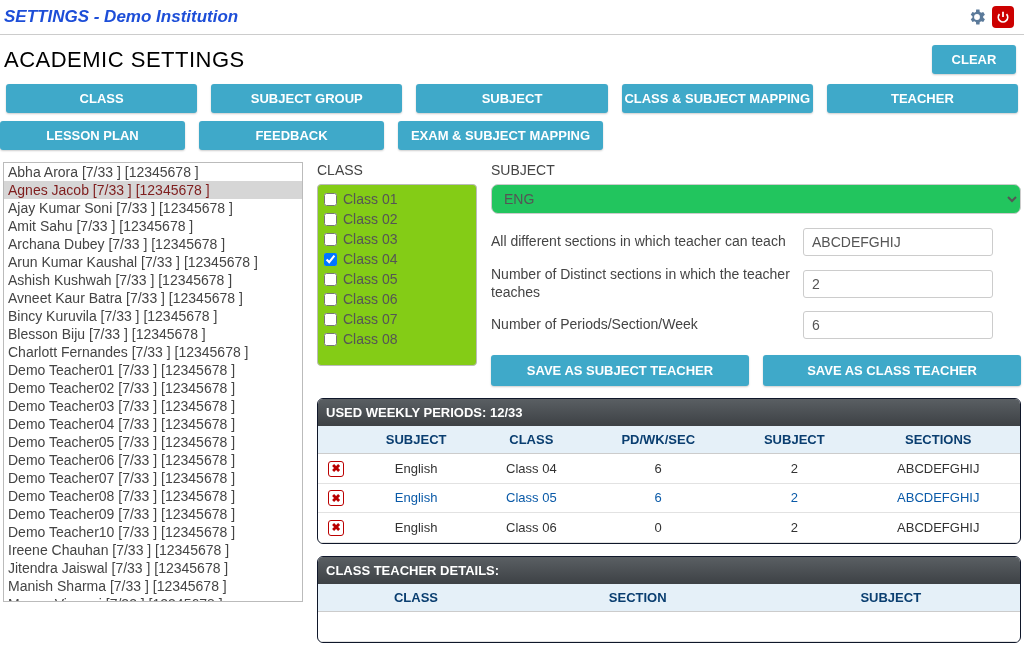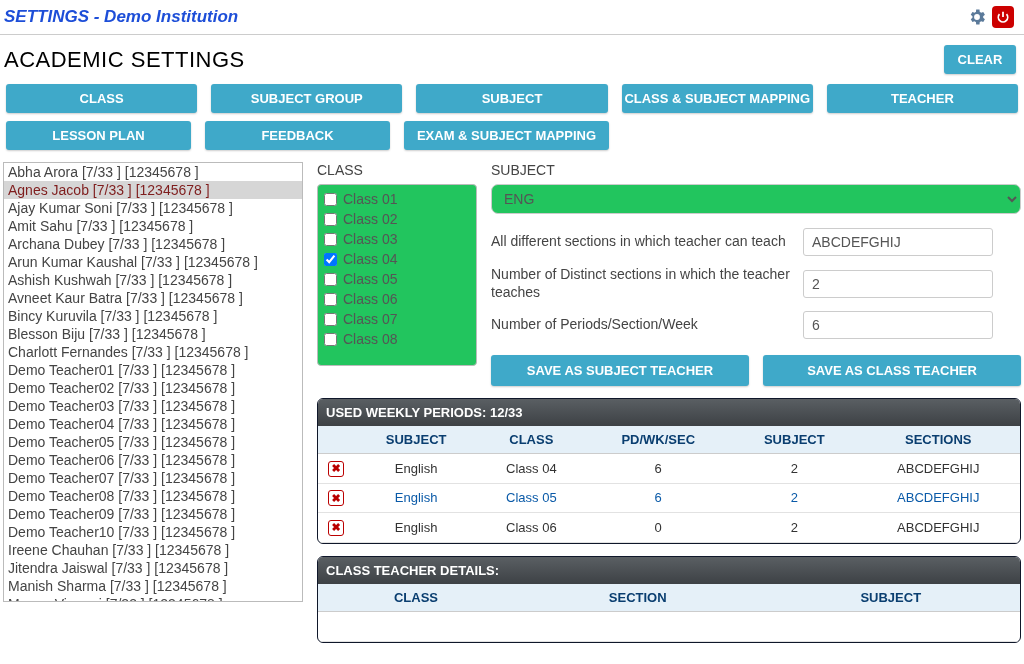--- a/index.html
+++ b/index.html
@@ -7,35 +7,35 @@
   .header-bar { display: flex; align-items: center; padding: 6px 10px 6px 4px; border-bottom: 1px solid #ccc; }
   .header-title { font-weight: bold; font-style: italic; font-size: 17px; color: #1d4ed8; }
   .header-icons { margin-left: auto; display: flex; gap: 4px; }
   .hicon { width: 22px; height: 22px; display: inline-flex; align-items: center; justify-content: center; border-radius: 3px; }
   .gear-icon svg { width: 20px; height: 20px; }
   .power-icon { background: #c00; color: #fff; border-radius: 4px; }
   .power-icon svg { width: 14px; height: 14px; }
   .subhead { display: flex; align-items: center; padding: 10px 8px 10px 4px; }
   .subhead-title { color: #000000; font-size: 22px; letter-spacing: .5px; }
   .btn { background: #3fa9c9; color: #fff; border: none; padding: 7px 0; font-weight: bold; font-size: 13px; cursor: pointer; border-radius: 3px; box-shadow: 0 1px 2px rgba(0,0,0,.2); text-align: center; }
-  .subhead .btn { margin-left: auto; width: 72px; }
+  .subhead .btn { margin-left: auto; width: 84px; }
   .tabrow { display: flex; gap: 14px; padding: 0 6px 8px; }
   .tabrow .btn { flex: 1; }
-  .tabrow2 { display: flex; gap: 14px; padding: 0 6px 12px; }
+  .tabrow2 { display: flex; gap: 14px; padding: 0 0 12px; }
   .tabrow2 .btn { width: 185px; }
   .tabrow2 .btn.wide { width: 205px; }
   .main { display: flex; gap: 14px; padding: 0 3px 10px; }
   .teacher-list { width: 300px; height: 440px; border: 1px solid #bbb; overflow-y: scroll; background: #fff; font-size: 14px; color: #444; }
   .teacher-item { padding: 1px 4px; white-space: nowrap; cursor: pointer; }
   .teacher-item.selected { background: #d6d6d6; color: #7f1d1d; }
   .rightcol { flex: 1; display: flex; flex-direction: column; gap: 12px; }
   .row1 { display: flex; gap: 14px; }
   .class-block { width: 160px; }
   .label { color: #444; font-size: 14px; margin-bottom: 6px; }
-  .class-list { border: 1px solid #bbb; border-radius: 4px; height: 182px; overflow-y: scroll; background: #22c55e; padding: 4px 6px; }
+  .class-list { border: 1px solid #bbb; border-radius: 4px; height: 182px; overflow-y: scroll; background: #84cc16; padding: 4px 6px; }
   .class-row { display: flex; align-items: center; gap: 6px; color: #555; font-size: 14px; padding: 2px 0; }
   .subject-block { flex: 1; }
   .subject-select { width: 100%; border: 1px solid #ccc; border-radius: 7px; padding: 5px 8px; font-size: 14px; color: #555; background: #22c55e; margin-bottom: 14px; }
   .fieldrow { display: flex; align-items: center; gap: 12px; margin-bottom: 10px; }
   .fieldrow .flabel { flex: 0 0 300px; color: #444; font-size: 14px; line-height: 1.25; }
   .fieldrow input { border: 1px solid #ccc; border-radius: 3px; padding: 5px 8px; font-size: 14px; color: #555; width: 190px; }
   .savebtns { display: flex; gap: 14px; margin-top: 16px; }
   .savebtns .btn { flex: 1; padding: 8px 0; }
   .panel { border: 1px solid #0f172a; border-radius: 6px; overflow: hidden; }
   .panel-head { background: linear-gradient(#5a5f63,#3d4145); color: #fff; font-weight: bold; font-size: 13px; padding: 6px 8px; }

